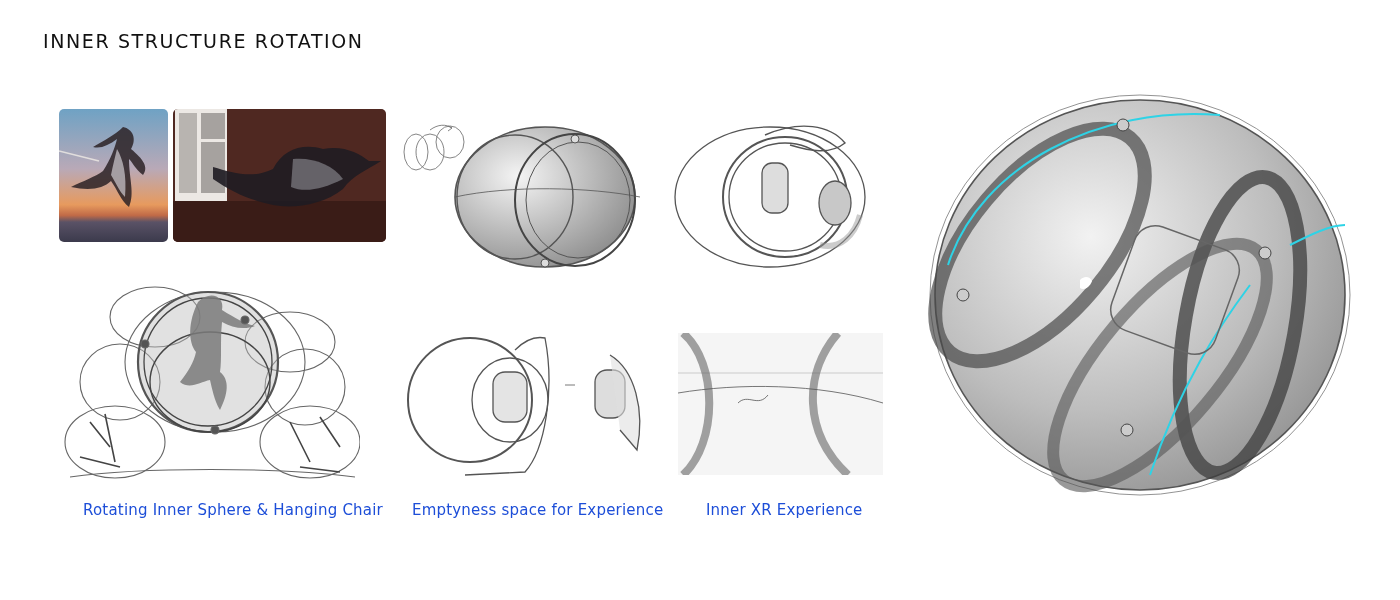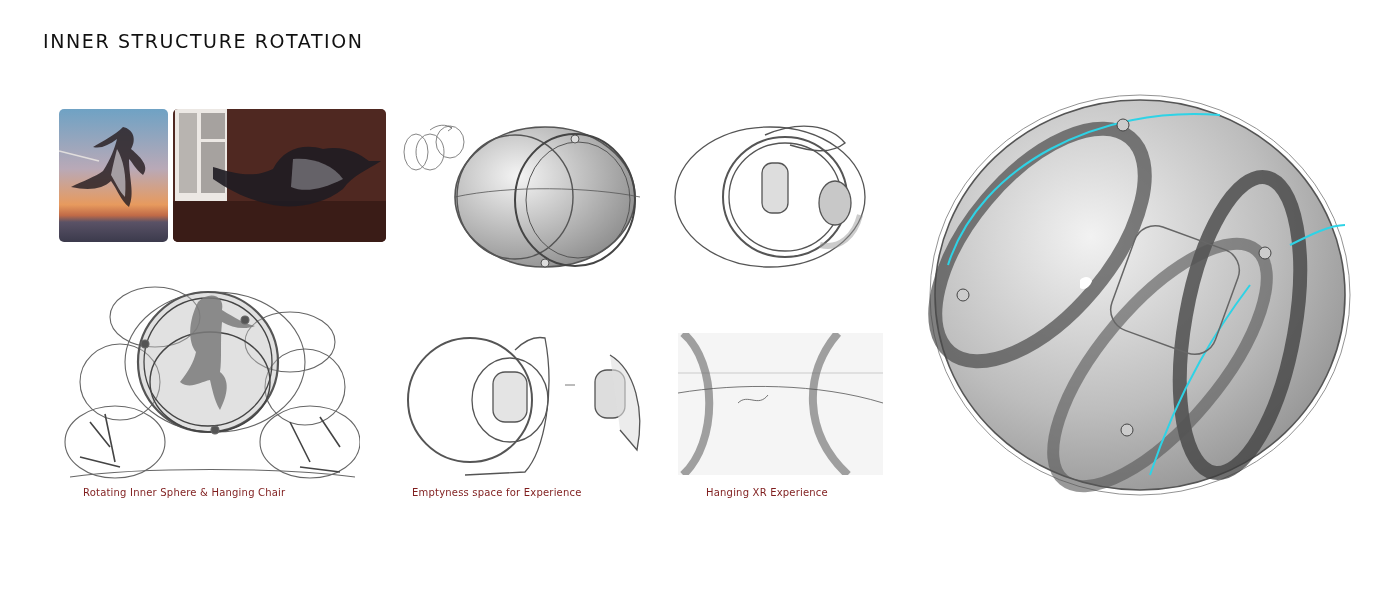--- a/index.html
+++ b/index.html
@@ -1,21 +1,21 @@
 <!DOCTYPE html>
 <html><head>
   <meta charset="utf-8">
   <style>
     html, body { margin: 0; padding: 0; background: #ffffff; }
     body { width: 1400px; height: 600px; position: relative; overflow: hidden; font-family: "Liberation Sans", sans-serif; }
     .title { position: absolute; left: 43px; top: 30px; font-size: 19px; font-weight: 400; letter-spacing: 1.6px; color: #111; font-family: "DejaVu Sans", sans-serif; }
     .photo { position: absolute; border-radius: 5px; overflow: hidden; }
     .photo svg { display: block; }
     .sketch { position: absolute; }
-    .caption { position: absolute; top: 487px; font-size: 10px; color: #7f1d1d; letter-spacing: 0.2px; font-family: "DejaVu Sans", sans-serif; white-space: nowrap; }
+    .caption { position: absolute; top: 501px; font-size: 15px; color: #1d4ed8; letter-spacing: 0.2px; font-family: "DejaVu Sans", sans-serif; white-space: nowrap; }
   </style>
 </head>
 <body>
 
 <div class="title">INNER STRUCTURE ROTATION</div>
 
 <div class="photo" style="left:59px; top:109px; width:109px; height:133px;">
   <svg width="109" height="133" viewBox="0 0 109 133">
     <defs>
       <linearGradient id="sky" x1="0" y1="0" x2="0" y2="1">
@@ -158,13 +158,13 @@
     <circle cx="345" cy="168" r="6" fill="#ccc" stroke="#444"></circle>
     <circle cx="207" cy="345" r="6" fill="#ccc" stroke="#444"></circle>
 
     <rect x="200" y="150" width="110" height="110" rx="22" transform="rotate(20 255 205)" stroke="#666" stroke-width="1.5"></rect>
     <path d="M160 195 C165 190 170 192 172 196 C170 202 164 206 160 203 Z" fill="#ffffff"></path>
   </svg>
 </div>
 
 <div class="caption" style="left:83px;">Rotating Inner Sphere &amp;  Hanging Chair</div>
 <div class="caption" style="left:412px;">Emptyness space for Experience</div>
-<div class="caption" style="left:706px;">Hanging XR Experience</div>
+<div class="caption" style="left:706px;">Inner XR Experience</div>
 
 </body></html>

